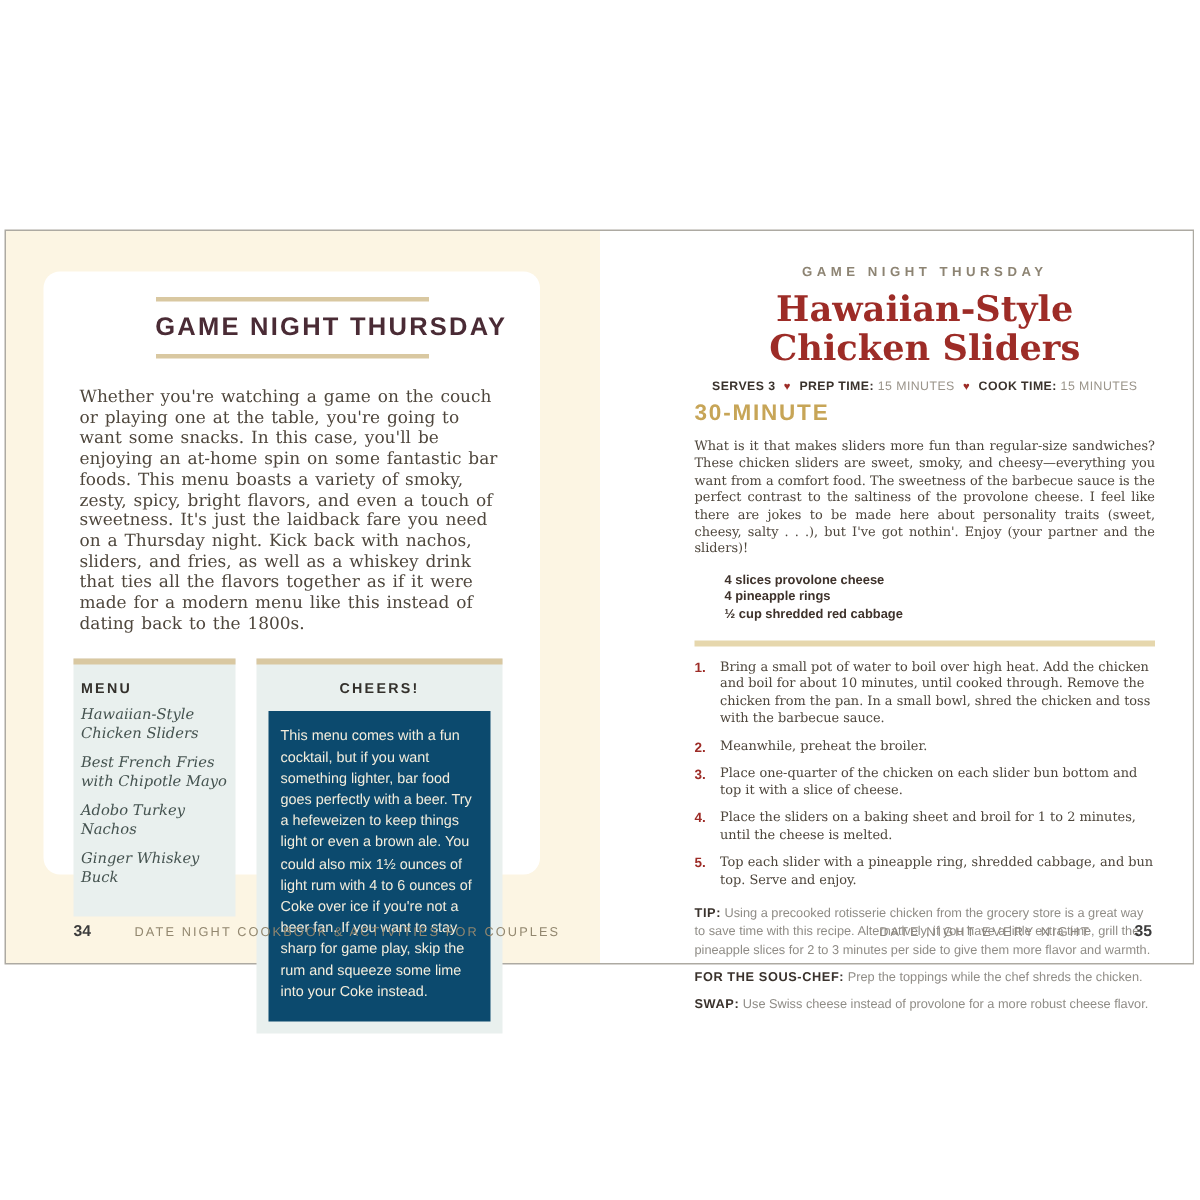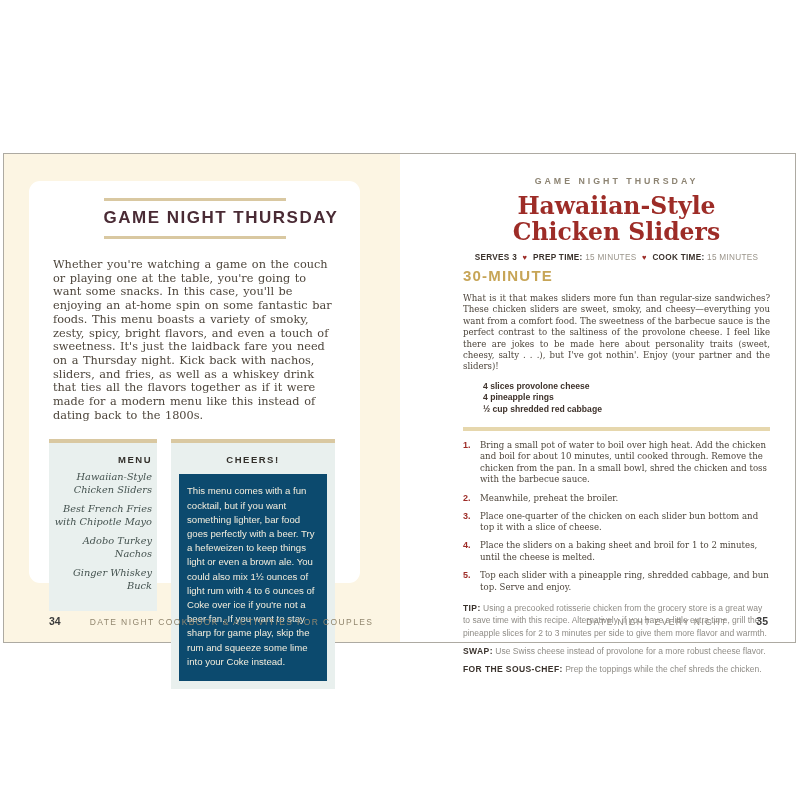--- a/index.html
+++ b/index.html
@@ -23,21 +23,21 @@
     font-weight:bold; font-size:17px; letter-spacing:1.5px; color:#4a2b35;
     padding:7px 0 8px; white-space:nowrap;
   }
   .card-intro {
     margin:19px 26px 0 24px; font-family:"DejaVu Serif",serif;
     font-size:11.3px; line-height:13.7px; color:#4e463c; text-align:left;
     word-spacing:1px;
   }
   .boxes { display:flex; margin:17px 25px 0 20px; gap:14px; align-items:flex-start; }
   .side-box { background:#e9f0ee; border-top:4px solid #d9c8a1; }
-  .menu-box { width:108px; padding:11px 5px 12px; text-align:right; }
+  .menu-box { width:108px; padding:11px 5px 12px; text-align:left; }
   .box-heading { font-weight:bold; font-size:9.5px; letter-spacing:1.5px; color:#33302b; }
   .menu-list { list-style:none; margin-top:3px; }
   .menu-item {
     font-family:"DejaVu Serif",serif; font-style:italic; font-size:9.8px;
     line-height:1.32; color:#44524f; margin:6px 0;
   }
   .cheers-box { flex:1; padding:11px 8px 8px; text-align:center; }
   .cheers-inner {
     margin-top:9px; background:#0c4a6e; padding:10px 8px 12px; text-align:left;
     font-size:9.6px; line-height:14.2px; color:#f3eddc;
@@ -182,22 +182,22 @@
           <span class="step-text">Place the sliders on a baking sheet and broil for 1 to 2 minutes, until the cheese is melted.</span>
         </li>
         <li class="step">
           <span class="step-num">5.</span>
           <span class="step-text">Top each slider with a pineapple ring, shredded cabbage, and bun top. Serve and enjoy.</span>
         </li>
       </ol>
 
       <div class="notes">
         <p class="note"><span class="note-label">TIP:</span><span> Using a precooked rotisserie chicken from the grocery store is a great way to save time with this recipe. Alternatively, if you have a little extra time, grill the pineapple slices for 2 to 3 minutes per side to give them more flavor and warmth.</span></p>
+        <p class="note"><span class="note-label">FOR THE SOUS-CHEF:</span><span> Prep the toppings while the chef shreds the chicken.</span></p>
         <p class="note"><span class="note-label">SWAP:</span><span> Use Swiss cheese instead of provolone for a more robust cheese flavor.</span></p>
-        <p class="note"><span class="note-label">FOR THE SOUS-CHEF:</span><span> Prep the toppings while the chef shreds the chicken.</span></p>
       </div>
 
     </div>
 
     <div class="page-footer footer-right">
       <span class="running-head">DATE NIGHT EVERY NIGHT</span>
       <span class="page-num">35</span>
     </div>
   </div>
 

